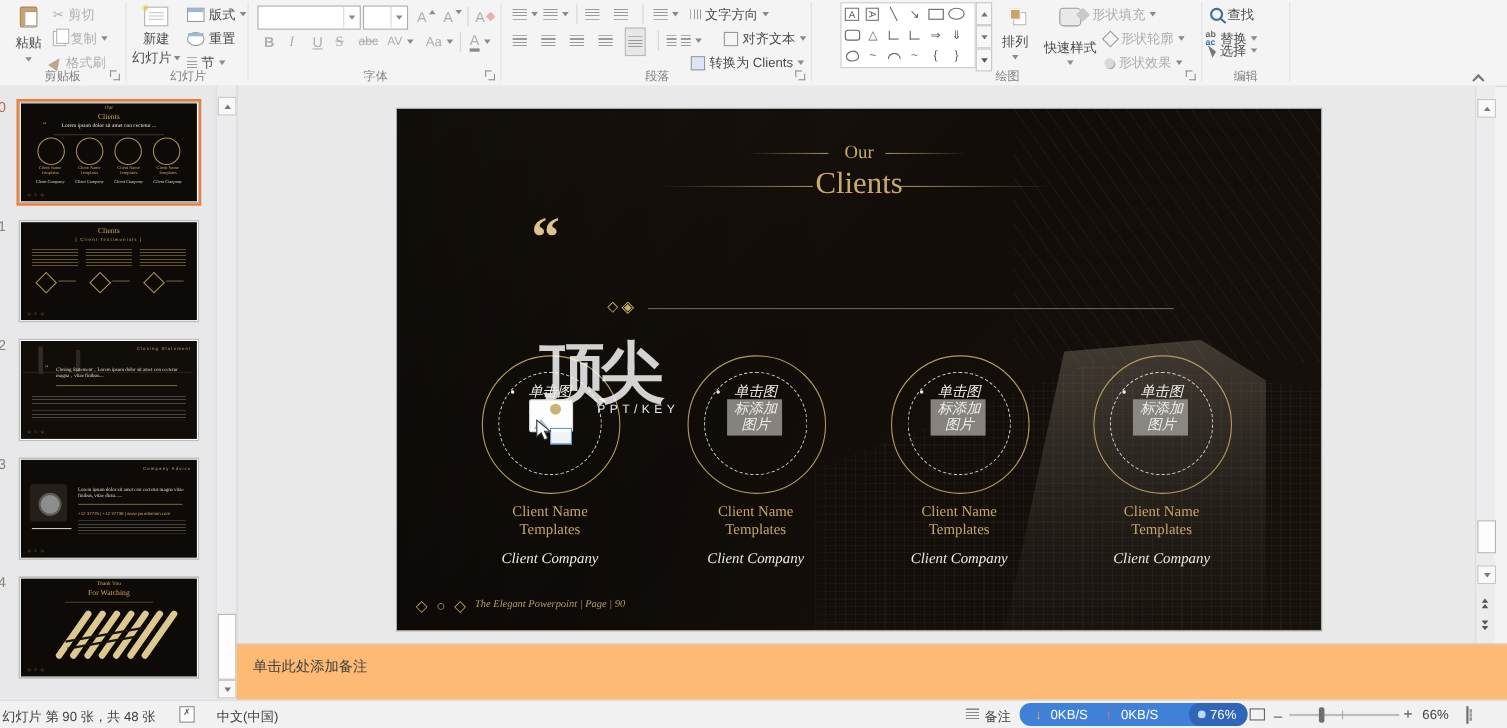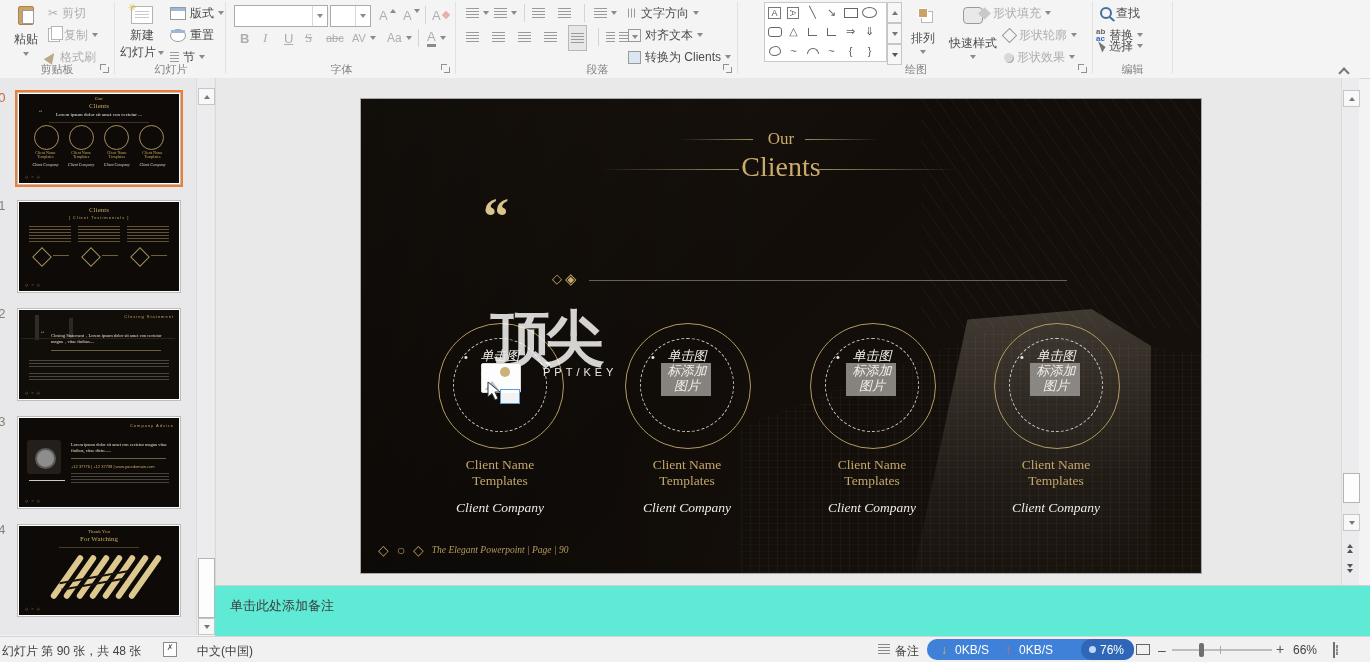--- a/index.html
+++ b/index.html
@@ -72,21 +72,21 @@
   .ph-line{position:absolute;width:64px;left:30px;text-align:center;font-size:13px;line-height:15px;font-style:italic;color:#f1eee8;z-index:6;font-family:"Liberation Serif",serif}
   .ph-box{position:absolute;left:36px;top:40px;width:50px;height:33px;background:rgba(150,148,144,.88);z-index:5}
   .cname{position:absolute;top:134px;left:2px;width:120px;text-align:center;font-size:13.5px;line-height:16px;color:#c4a76a;font-family:"Liberation Serif",serif;z-index:4}
   .ccomp{position:absolute;top:177px;width:124px;text-align:center;font-size:13.5px;font-style:italic;color:#efece6;font-family:"Liberation Serif",serif;z-index:4}
   .hline{position:absolute;height:1px}
   
   .sb{background:#ececee;border-left:1px solid #dcdcdc}
   .sbtn2{position:absolute;left:1px;width:15px;height:15px;background:#f8f8f8;border:1px solid #c6c6c6;display:flex;align-items:center;justify-content:center}
   .sthumb{position:absolute;left:1px;width:15px;background:#fdfdfd;border:1px solid #b4b4b4}
   
-  #notes{left:215px;top:585px;width:1155px;height:51px;background:#5eead4;border-top:1px solid #cfcfcf}
+  #notes{left:215px;top:585px;width:1155px;height:51px;background:#fdba74;border-top:1px solid #cfcfcf}
   #statusbar{left:0;top:636px;width:1370px;height:26px;background:#f1f1f2;border-top:1px solid #d4d4d4;font-size:12px;color:#3f3f3f}
   #pill{position:absolute;left:927px;top:2px;width:207px;height:21px;background:#3f80d8;border-radius:10px;color:#fff;display:flex;align-items:center;font-size:12px}
   .fitbox{width:13px;height:13px;border:1px solid #707070;position:relative}
   .fitbox::after{content:"";position:absolute;left:2px;top:2px;right:2px;bottom:2px;border:1px dashed #8a8a8a}
 </style>
 </head>
 <body>
 
 <div id="ribbon" class="a">
 
@@ -235,21 +235,21 @@
   <div class="rbtn" style="left:606px;top:27px">
       <span class="lines sm"></span>
       <span class="lines sm"></span>
       <span class="dd"></span>
     </div>
   <div class="rbtn" style="left:628px;top:3px">
     <span class="lines sm" style="transform:rotate(90deg)"></span>
     <span>文字方向</span>
       <span class="dd"></span>
   </div>
-  <div class="rbtn" style="left:628px;top:25px">
+  <div class="rbtn" style="left:658px;top:25px">
     <span style="width:11px;height:11px;border:1px solid #9a9a9a"></span>
     <span>对齐文本</span>
       <span class="dd"></span>
   </div>
   <div class="rbtn" style="left:628px;top:47px">
     <span style="width:11px;height:11px;border:1px solid #9a9a9a;background:#dce6f2"></span>
     <span>转换为 Clients</span>
       <span class="dd"></span>
   </div>
   <div class="glabel" style="left:458px;width:279px">段落</div>

